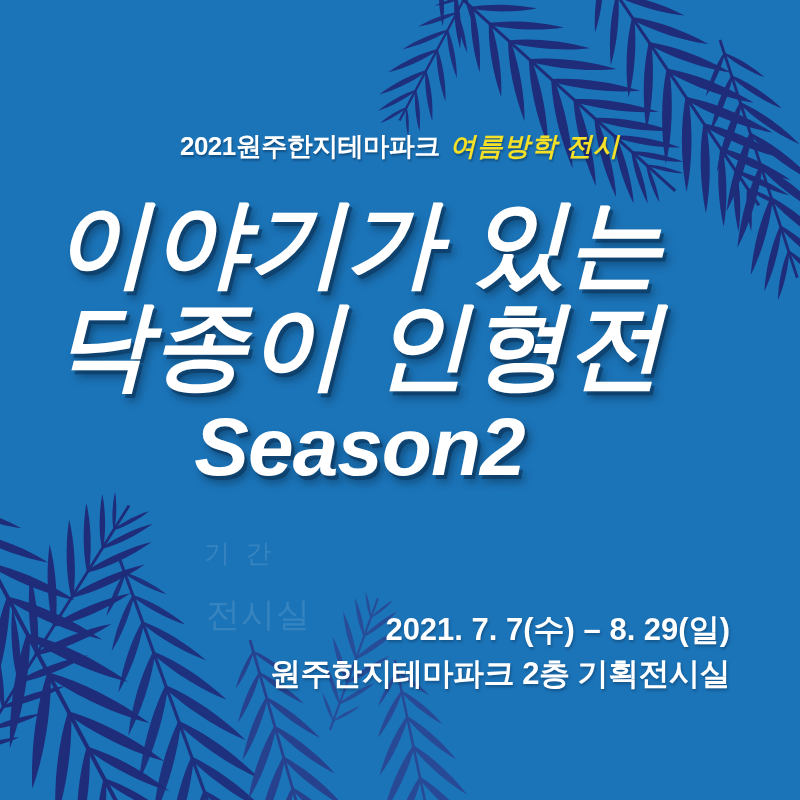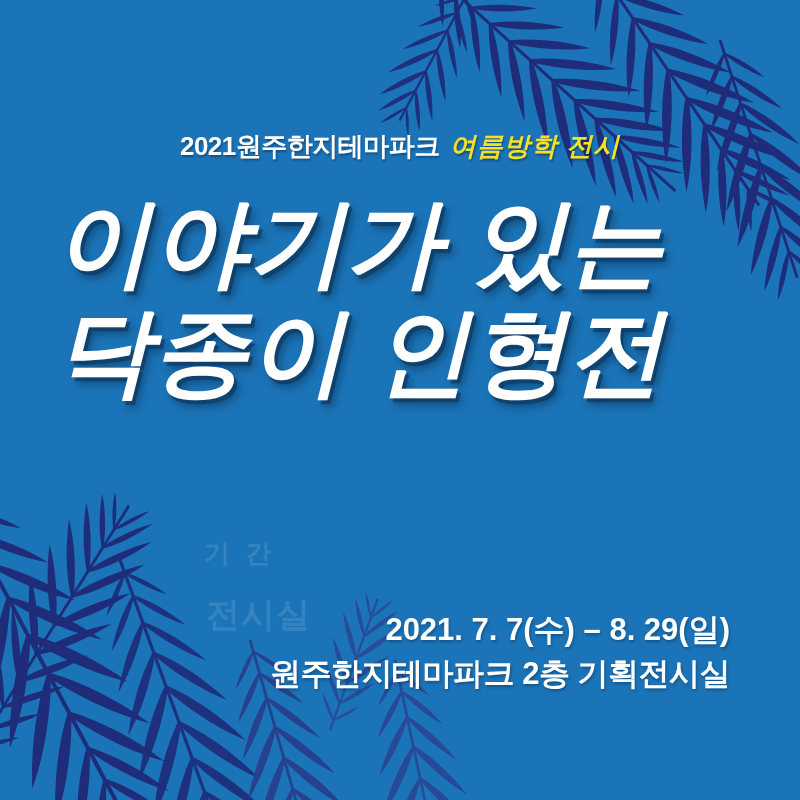--- a/index.html
+++ b/index.html
@@ -23,21 +23,21 @@
     height: 800px;
   }
   .ghost-layer {
     position: absolute;
     inset: 0;
     pointer-events: none;
   }
   .ghost-text {
     position: absolute;
     color: rgba(120, 170, 210, 0.30);
-    font-weight: 700;
+    font-weight: 400;
     letter-spacing: 4px;
     white-space: nowrap;
     text-align: right;
   }
   .ghost-a { left: 204px; top: 536px; font-size: 26px; }
   .ghost-b { left: 206px; top: 592px; font-size: 34px; letter-spacing: 1px; }
 
   .content {
     position: absolute;
     inset: 0;
@@ -85,21 +85,21 @@
     font-weight: 700;
     font-style: italic;
     line-height: 0.98;
     letter-spacing: 1px;
     white-space: nowrap;
     text-shadow:
       3px 4px 0 rgba(10, 48, 84, 0.55),
       5px 7px 9px rgba(6, 30, 56, 0.45);
   }
   .title-line-2 {
-    margin-top: 15px;
+    margin-top: 8px;
   }
   .season-line {
     color: #ffffff;
     font-size: 82px;
     font-weight: 700;
     font-style: italic;
     line-height: 1;
     letter-spacing: -1px;
     margin-top: 14px;
     white-space: nowrap;
@@ -797,20 +797,21 @@
 
   <div class="content">
 
     <div class="eyebrow">
       <span class="seg-white">2021원주한지테마파크</span><span class="seg-accent">여름방학 전시</span>
     </div>
 
     <div class="title-block">
       <div class="title-line">이야기가 있는</div>
       <div class="title-line title-line-2">닥종이 인형전</div>
+      <div class="season-line">Season2</div>
     </div>
 
     <div class="info-block">
       <div class="info-date">2021. 7. 7(수) – 8. 29(일)</div>
       <div class="info-venue">원주한지테마파크 2층 기획전시실</div>
     </div>
 
   </div>
 </div>
 

